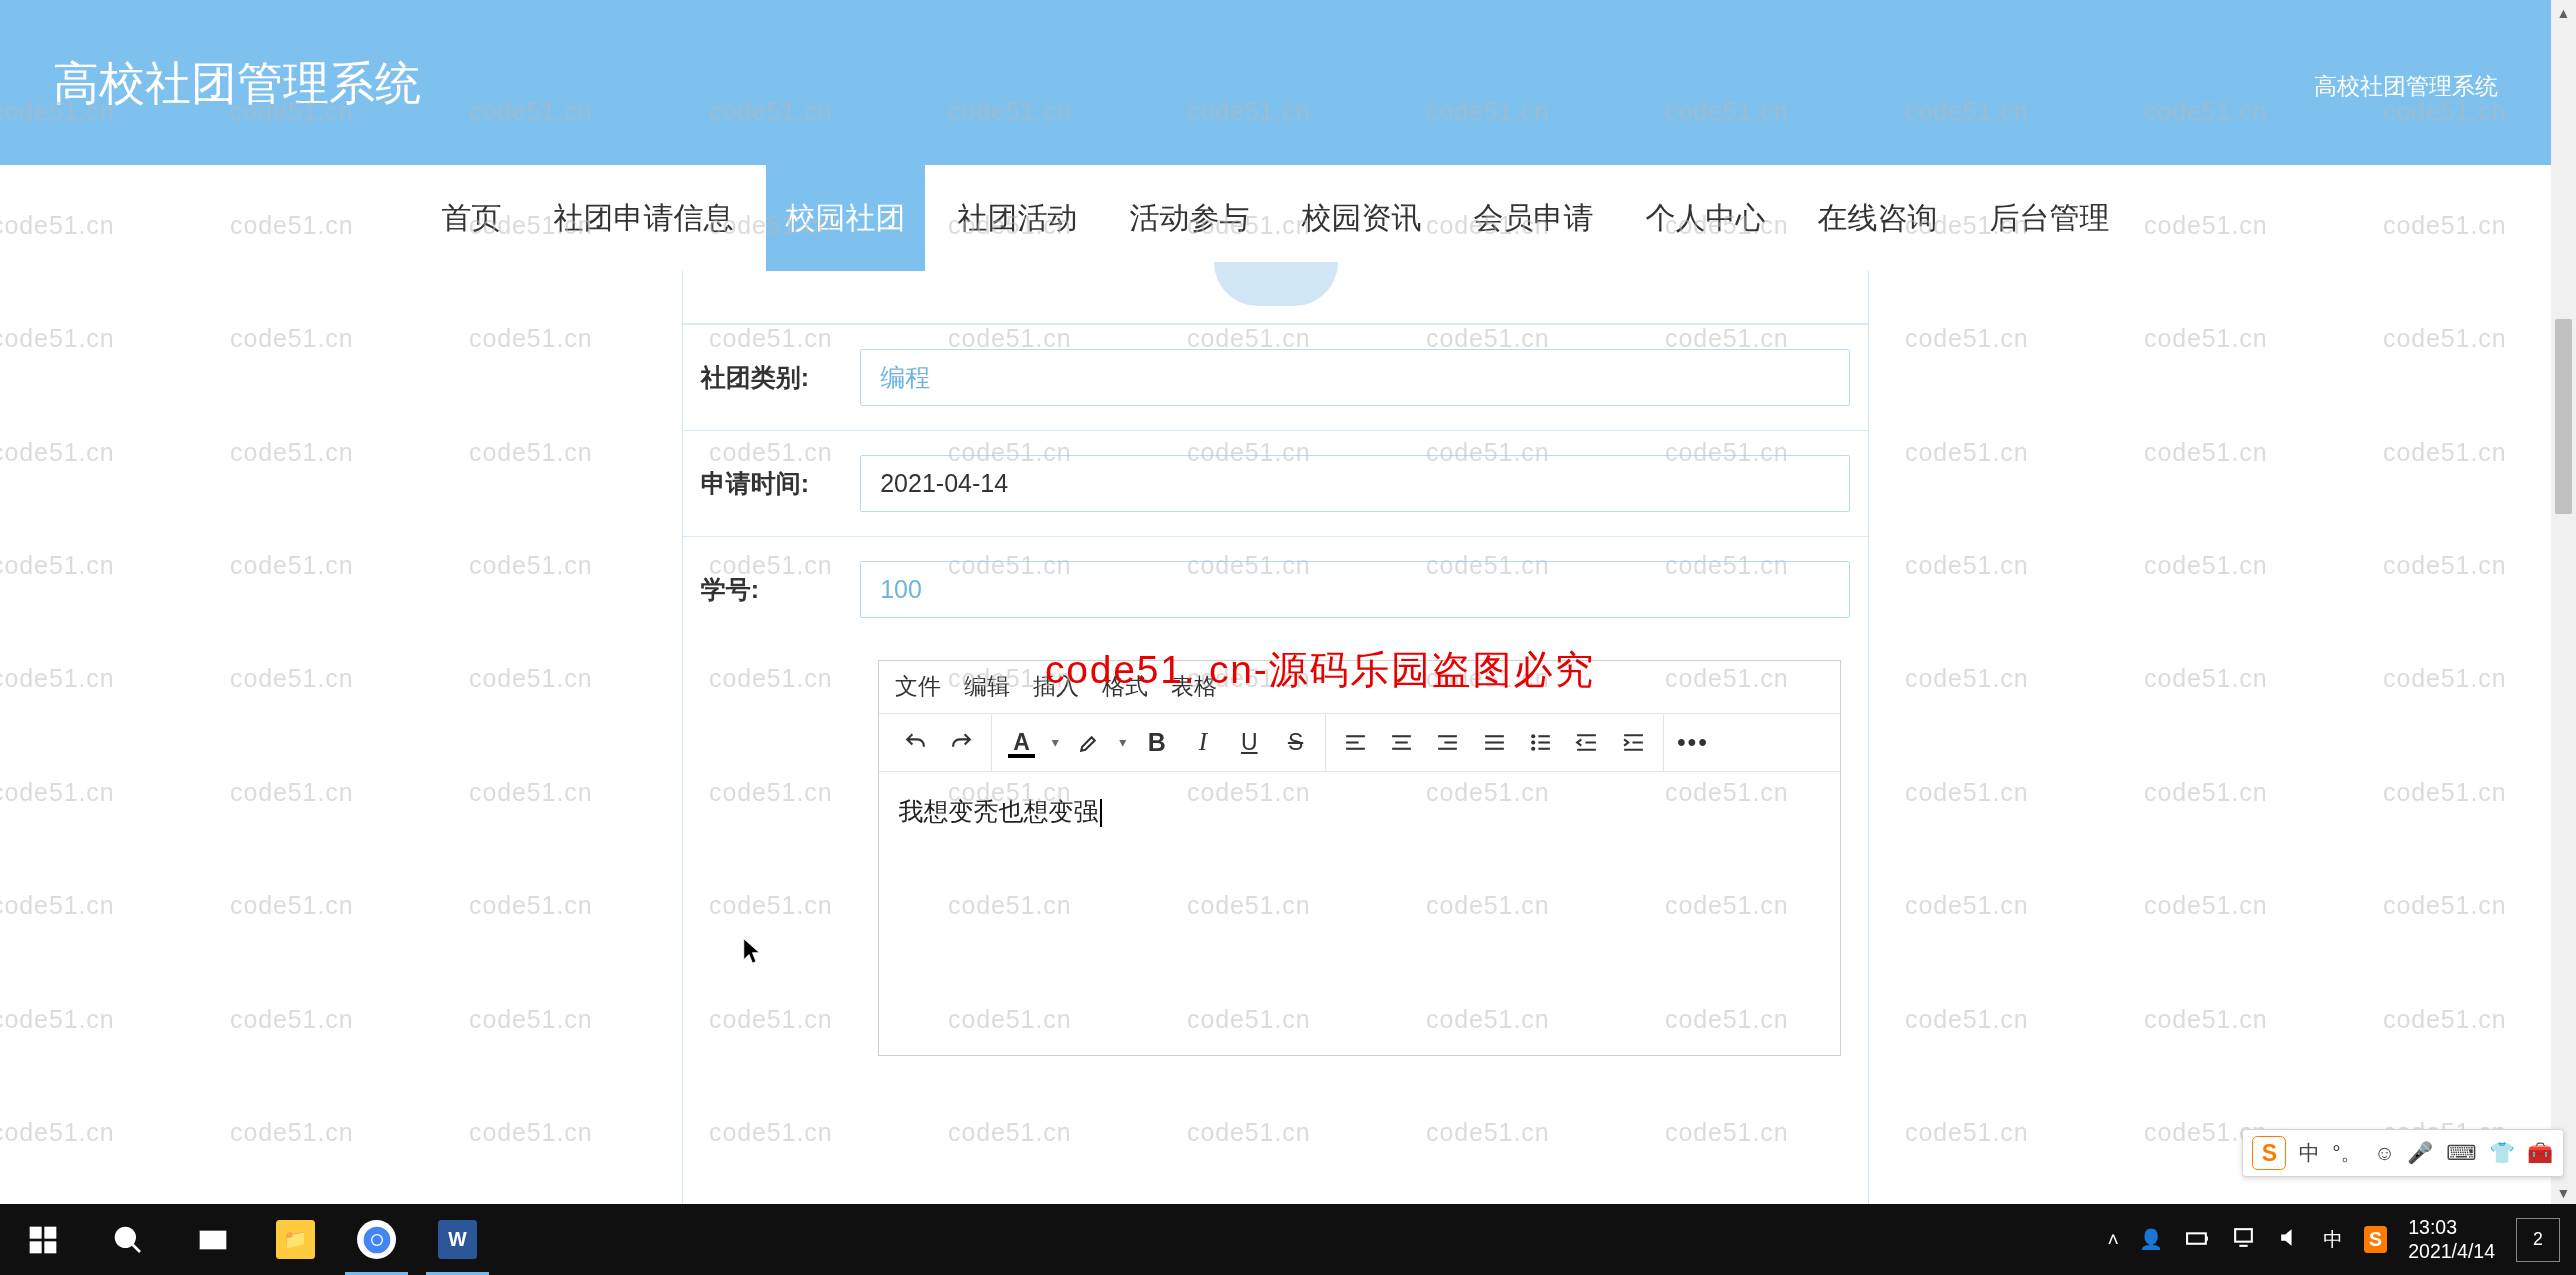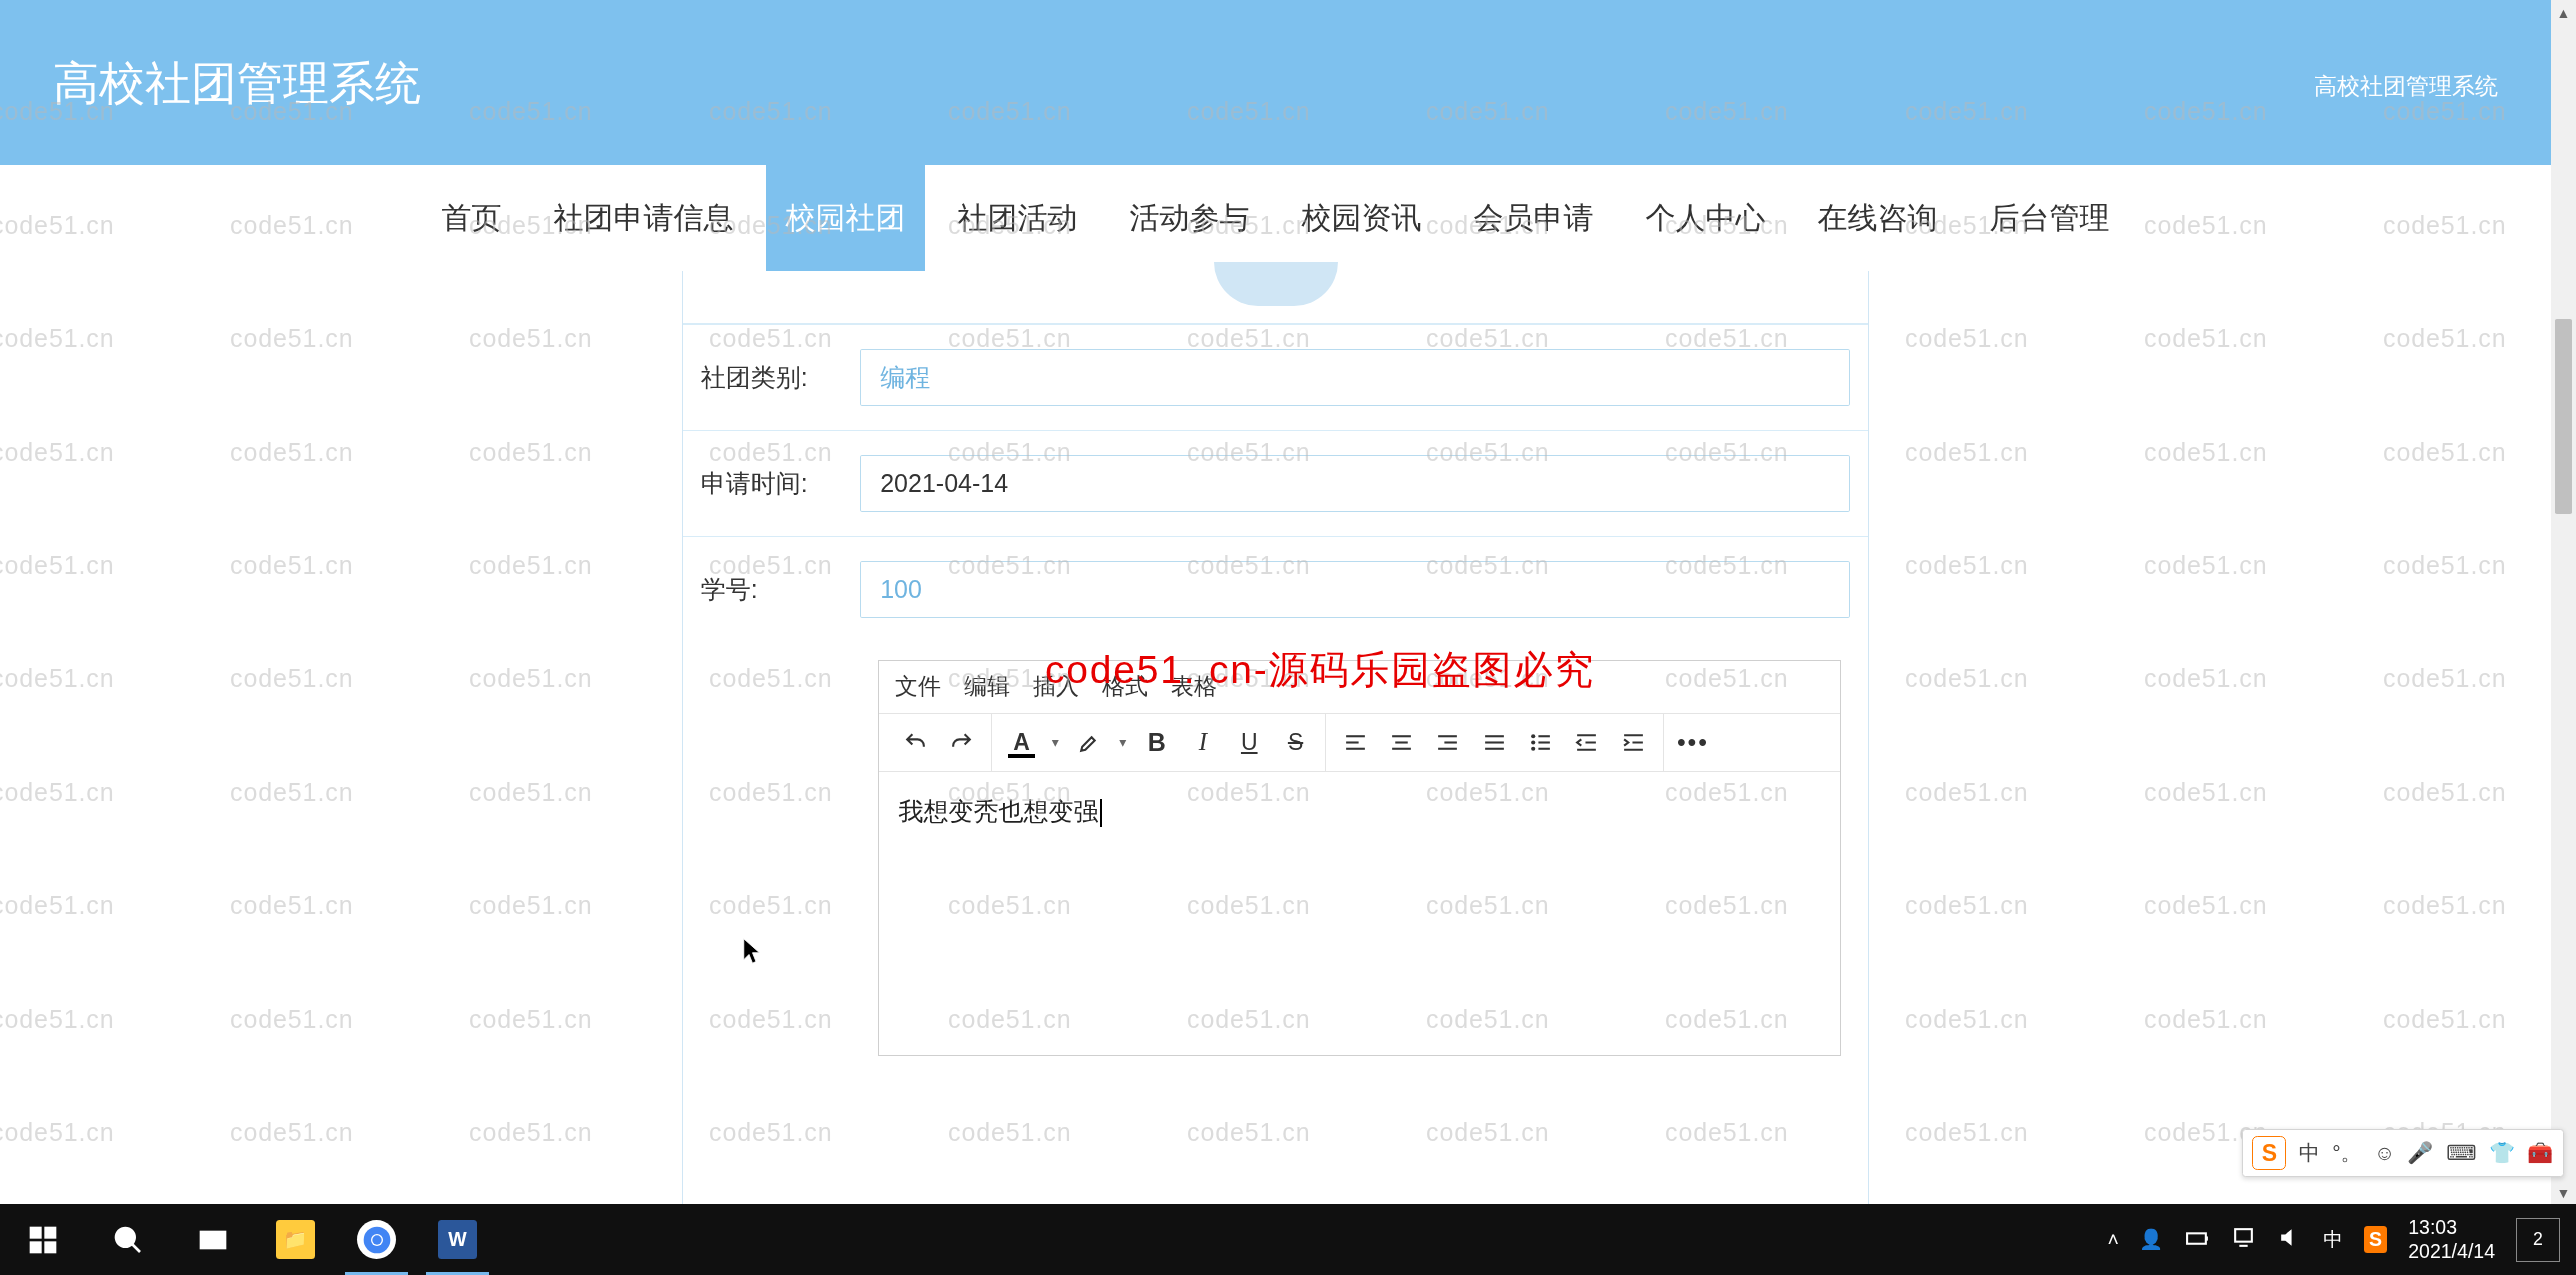--- a/index.html
+++ b/index.html
@@ -24,21 +24,21 @@
 
 
 .nav { position:absolute; left:0; top:165px; width:2551px; height:106px; background:#fff; display:flex; align-items:center; justify-content:center; gap:13px; }
 .nav a { display:flex; align-items:center; height:106px; padding:0 19.5px; font-size:30px; color:#333; text-decoration:none; cursor:pointer; }
 .nav a.active { background:#7ec1ee; color:#fff; }
 
 
 .panel { position:absolute; left:682px; top:271px; width:1187px; height:934px; background:#fff; border-left:0.9px solid #d0e6f5; border-right:0.9px solid #d0e6f5; }
 .row { position:relative; height:106px; border-top:0.9px solid #d8ecf8; display:flex; align-items:center; padding:0 17.7px; }
 .row:first-child{border-top:none}
-.row label { width:159px; font-size:25px; color:#333; }
+.row label { width:159px; font-size:25px; color:#333;font-weight:bold; }
 .row input { flex:1; height:57px; border:0.9px solid #b8dbef; border-radius:1.8px; padding:0 19.5px; font-size:25px; color:#333; background:#fff; }
 .row input.ro { color:#6fb4e0; }
 
 
 .avatar-row { height:53px; border-bottom:0.9px solid #d8ecf8; display:flex; align-items:flex-start; justify-content:center; }
 .avatar-row .ava { width:124px; height:44px; border-radius:0 0 62px 62px; background:#d0e6f5; margin-top:-8.9px; }
 
 
 .editor-wrap { padding:17.7px 26.6px 0 195px; }
 .editor { border:0.9px solid #cfcfcf; background:#fff; }

